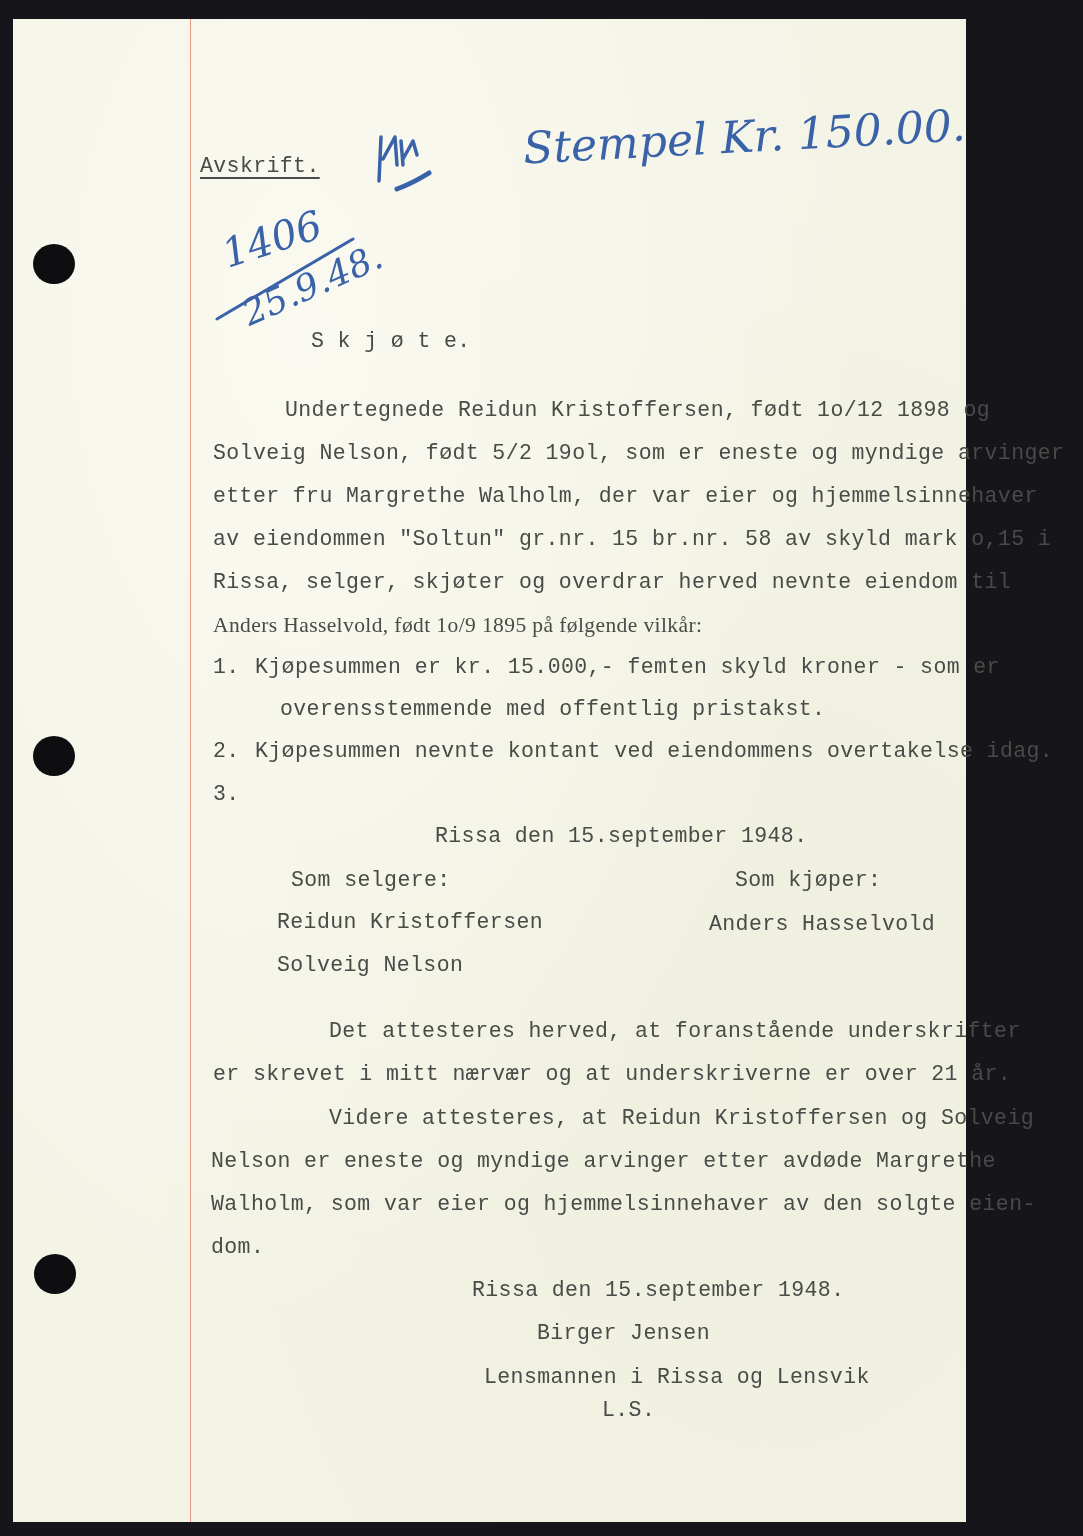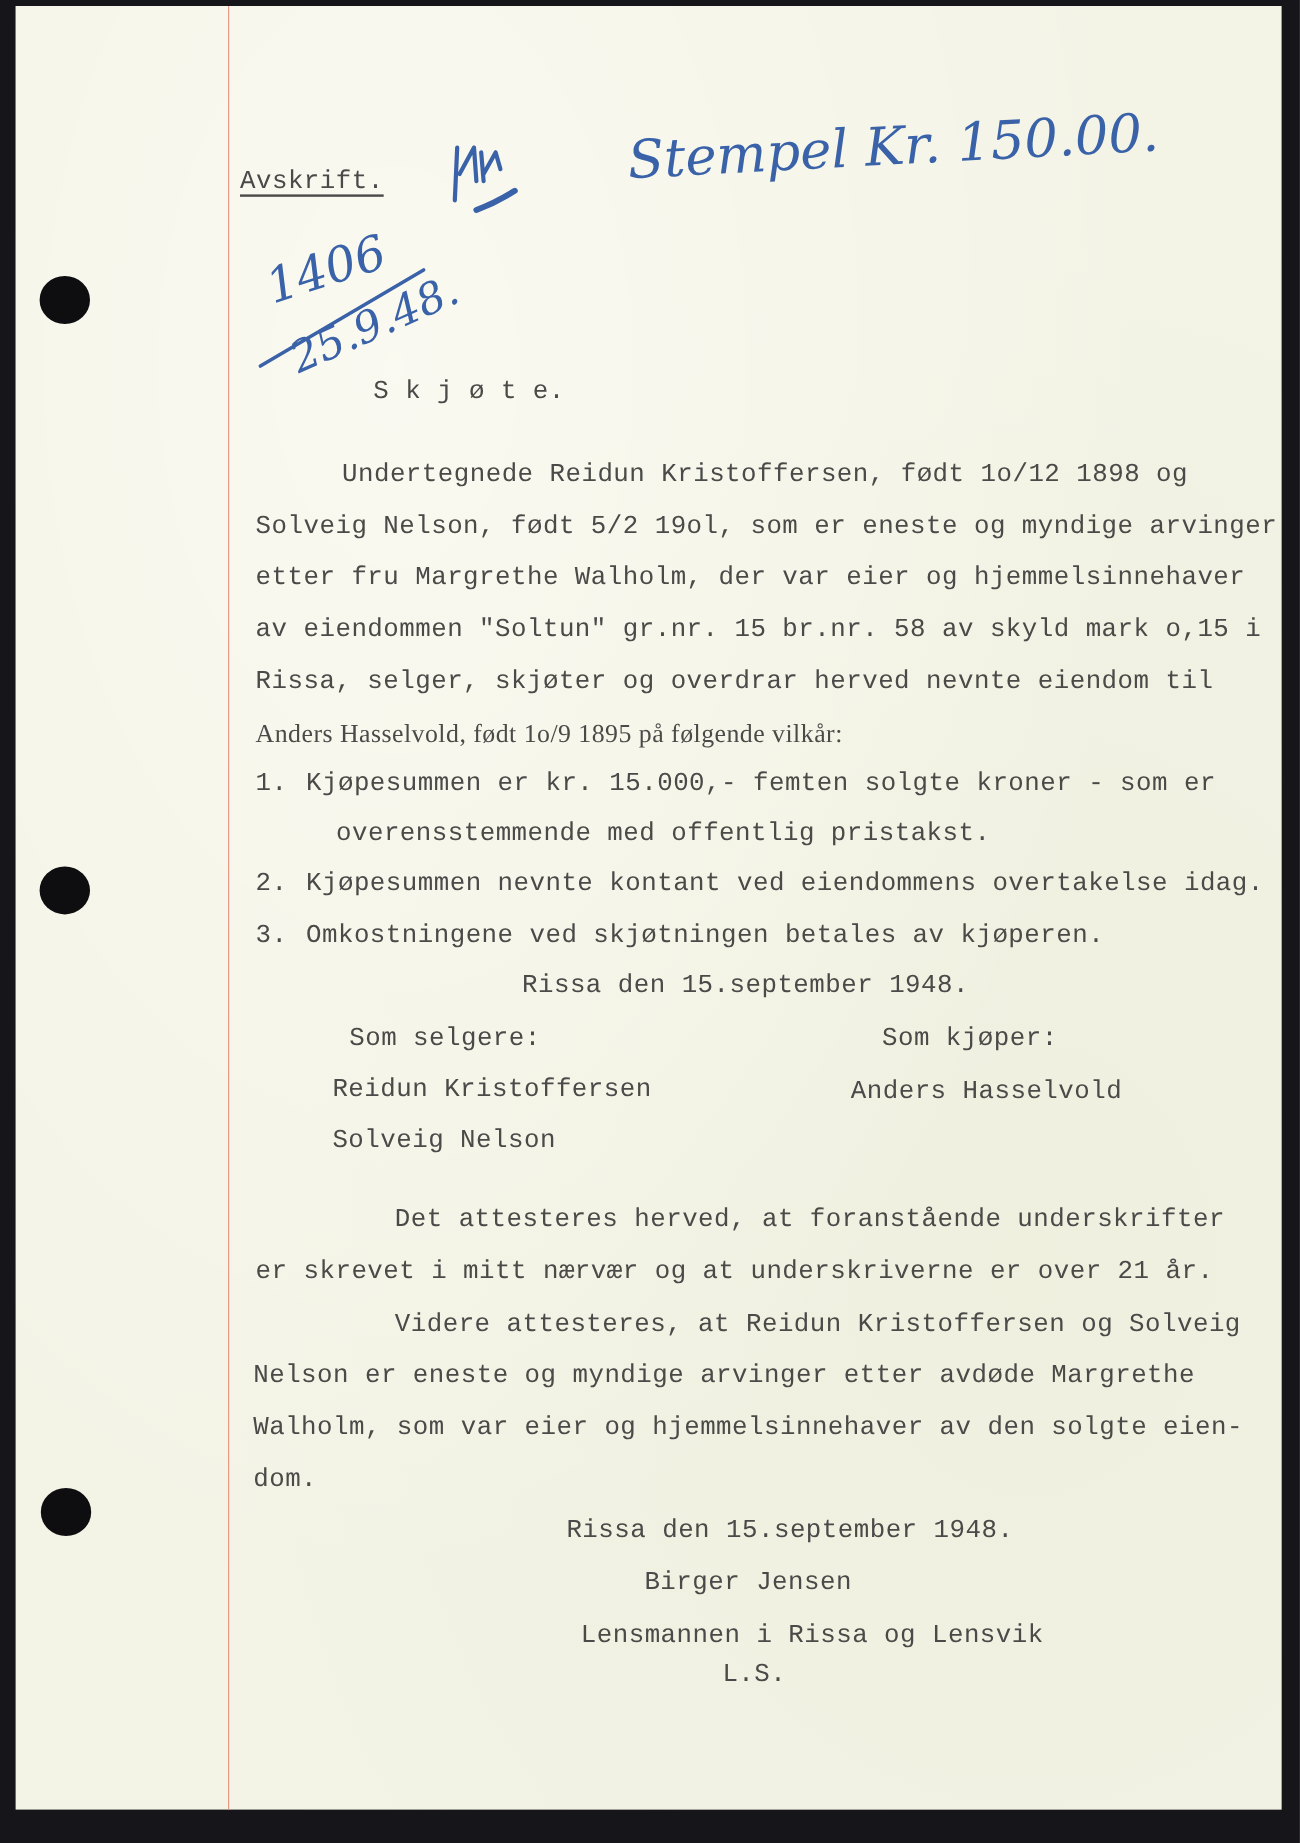--- a/index.html
+++ b/index.html
@@ -12,22 +12,22 @@
     }
     .scan {
       position: relative;
       width: 1083px;
       height: 1536px;
       background: #16151a;
     }
     .paper {
       position: absolute;
       left: 13px;
-      top: 5px;
-      width: 1055px;
+      top: 19px;
+      width: 953px;
       height: 1503px;
       background: #f3f3e6;
       background-image:
         radial-gradient(ellipse at 30% 20%, rgba(255,255,250,0.55), rgba(255,255,250,0) 60%),
         radial-gradient(ellipse at 80% 70%, rgba(236,236,216,0.5), rgba(236,236,216,0) 60%);
     }
     .margin-line {
       position: absolute;
       left: 177px;
       top: 0;
@@ -98,28 +98,27 @@
     <div class="type" style="left:298px; top:312px;">S k j ø t e.</div>
 
     <div class="type" style="left:272px; top:381px;">Undertegnede Reidun Kristoffersen, født 1o/12 1898 og</div>
     <div class="type" style="left:200px; top:424px;">Solveig Nelson, født 5/2 19ol, som er eneste og myndige arvinger</div>
     <div class="type" style="left:200px; top:467px;">etter fru Margrethe Walholm, der var eier og hjemmelsinnehaver</div>
     <div class="type" style="left:200px; top:510px;">av eiendommen "Soltun" gr.nr. 15 br.nr. 58 av skyld mark o,15 i</div>
     <div class="type" style="left:200px; top:553px;">Rissa, selger, skjøter og overdrar herved nevnte eiendom til</div>
     <div class="type" style="left:200px; top:596px;font-family:Liberation Serif, serif;">Anders Hasselvold, født 1o/9 1895 på følgende vilkår:</div>
 
     <div class="type" style="left:200px; top:638px;">1.</div>
-    <div class="type" style="left:242px; top:638px;">Kjøpesummen er kr. 15.000,- femten solgte kroner - som er</div>
+    <div class="type" style="left:242px; top:638px;">Kjøpesummen er kr. 15.000,- femten skyld kroner - som er</div>
     <div class="type" style="left:242px; top:680px;margin-left:25px;">overensstemmende med offentlig pristakst.</div>
 
     <div class="type" style="left:200px; top:722px;">2.</div>
     <div class="type" style="left:242px; top:722px;">Kjøpesummen nevnte kontant ved eiendommens overtakelse idag.</div>
 
     <div class="type" style="left:200px; top:765px;">3.</div>
-    <div class="type" style="left:242px; top:765px;">Omkostningene ved skjøtningen betales av kjøperen.</div>
 
     <div class="type" style="left:422px; top:807px;">Rissa den 15.september 1948.</div>
 
     <div class="type" style="left:278px; top:851px;">Som selgere:</div>
     <div class="type" style="left:722px; top:851px;">Som kjøper:</div>
 
     <div class="type" style="left:264px; top:893px;">Reidun Kristoffersen</div>
     <div class="type" style="left:696px; top:895px;">Anders Hasselvold</div>
 
     <div class="type" style="left:264px; top:936px;">Solveig Nelson</div>

